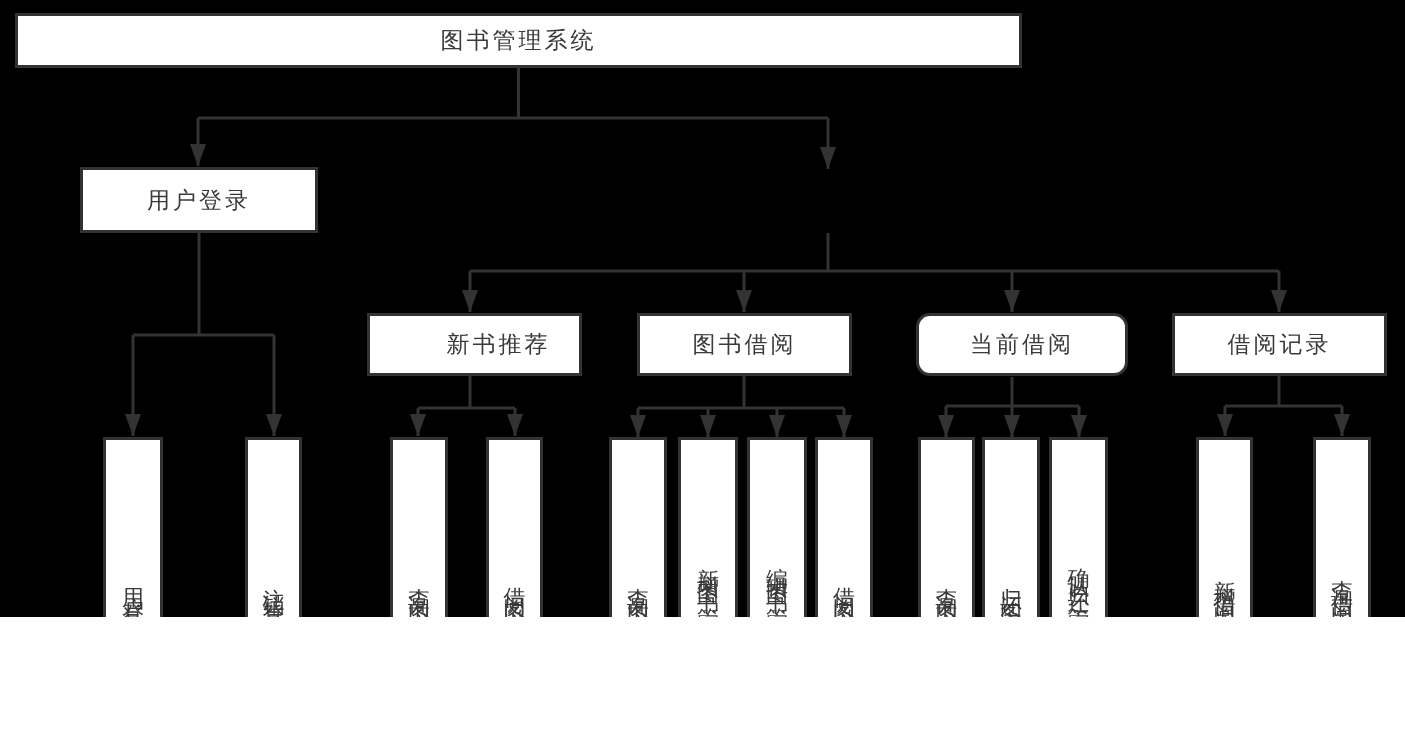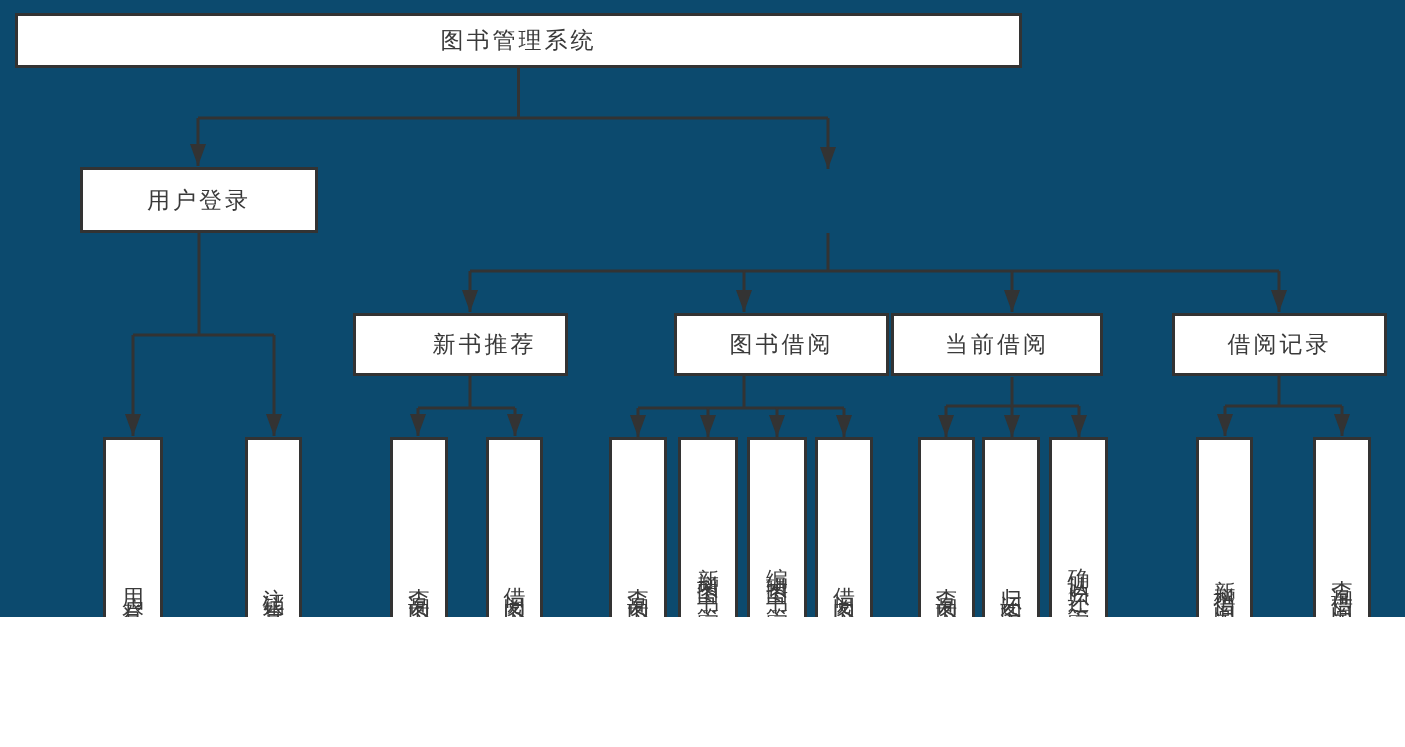--- a/index.html
+++ b/index.html
@@ -4,21 +4,21 @@
 <style>
   html, body {
     margin: 0;
     padding: 0;
     background: #ffffff;
   }
   .canvas {
     position: relative;
     width: 1405px;
     height: 617px;
-    background: #0c4a6e;
+    background: #000000;
     overflow: hidden;
     font-family: "Liberation Sans", "DejaVu Sans", sans-serif;
     color: #3a3a3a;
   }
   svg.connectors {
     position: absolute;
     left: 0; top: 0;
     width: 1405px; height: 747px;
     z-index: 1;
     pointer-events: none;
@@ -47,23 +47,23 @@
     letter-spacing: 8px;
     line-height: 1;
   }
   
   .n-root   { left: 15px;  top: 13px;  width: 1007px; height: 55px; }
   
   .n-login  { left: 80px;  top: 167px; width: 238px; height: 66px; }
   .n-mgmt   { left: 712px; top: 170px; width: 231px; height: 63px; }
   
   .n-l3     { top: 313px; height: 63px; }
-  .n-newrec { left: 353px;  width: 215px; padding-left: 48px; }
-  .n-borrow { left: 674px;  width: 215px; }
-  .n-curr   { left: 891px;  width: 212px; }
+  .n-newrec { left: 367px;  width: 215px; padding-left: 48px; }
+  .n-borrow { left: 637px;  width: 215px; }
+  .n-curr   { left: 916px;  width: 212px; border-radius: 14px; }
   .n-record { left: 1172px; width: 215px; }
   
   .n-a1 { left: 103px;  width: 60px; }
   .n-a2 { left: 245px;  width: 57px; }
   .n-b1 { left: 390px;  width: 58px; }
   .n-b2 { left: 486px;  width: 57px; }
   .n-c1 { left: 609px;  width: 58px; }
   .n-c2 { left: 678px;  width: 60px; }
   .n-c3 { left: 747px;  width: 60px; }
   .n-c4 { left: 815px;  width: 58px; }

